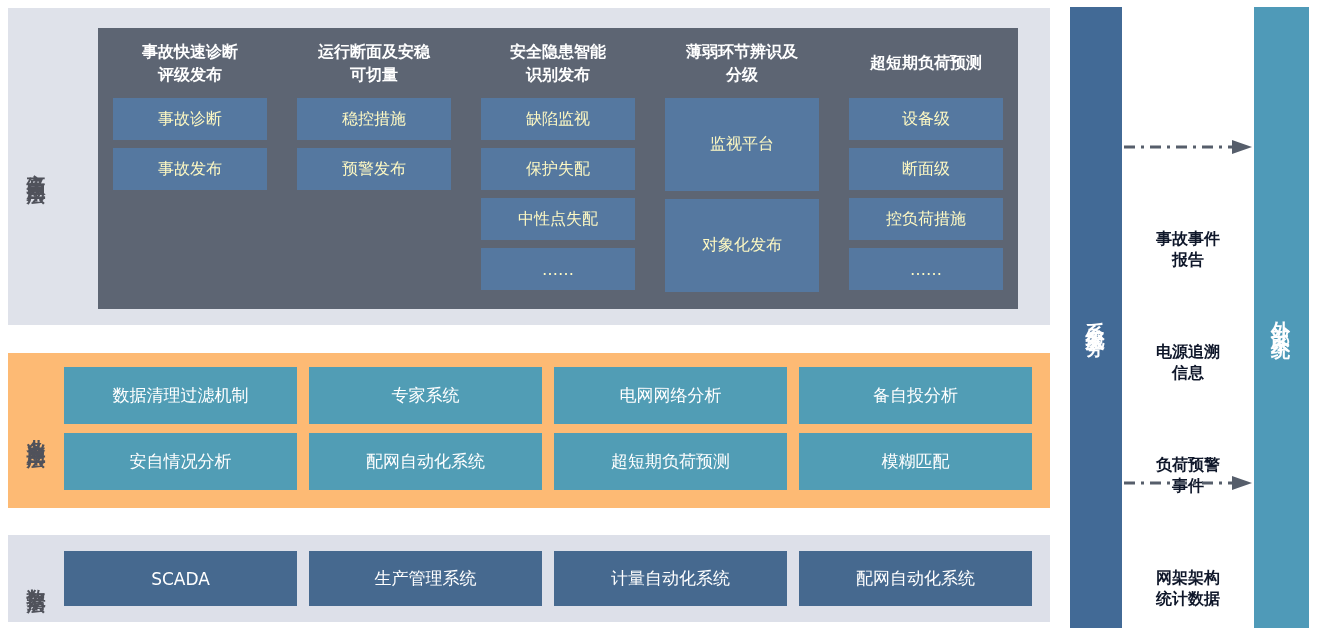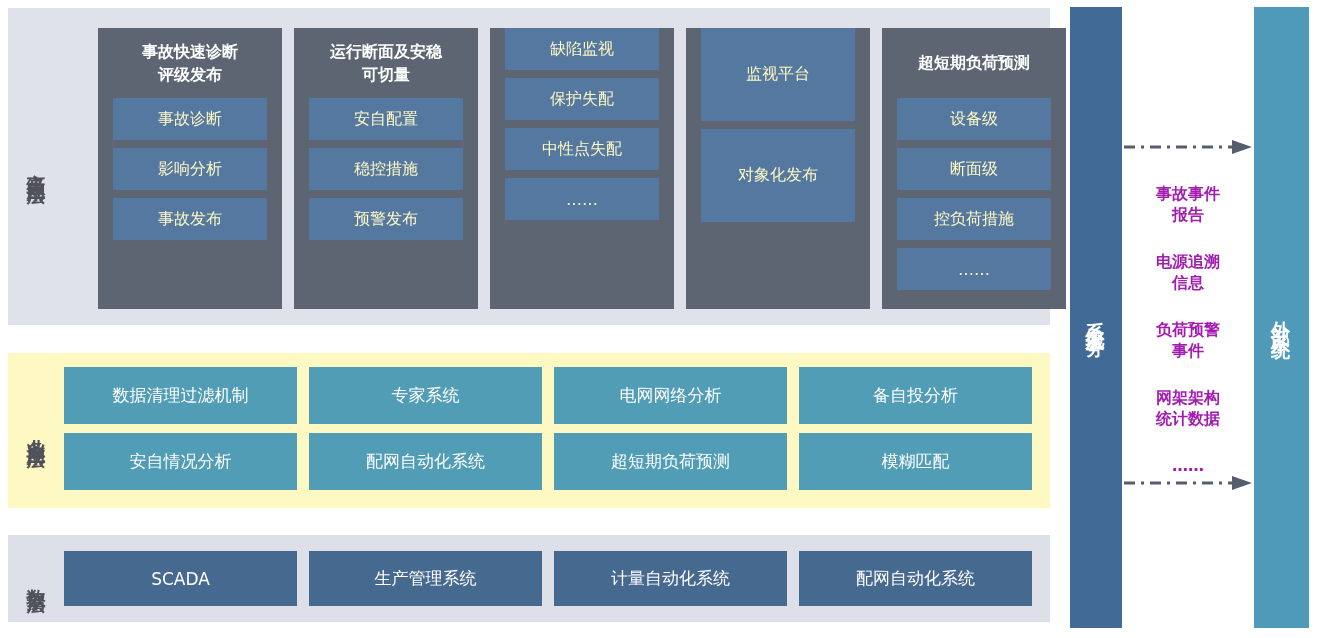--- a/index.html
+++ b/index.html
@@ -9,33 +9,33 @@
     width: 1322px;
     height: 638px;
     background: #ffffff;
     font-family: "DejaVu Sans", "Liberation Sans", sans-serif;
     overflow: hidden;
   }
 
   
   .layer { position: absolute; left: 8px; width: 1042px; }
   .layer-advanced { top: 8px;   height: 317px; background: #dfe2ea; }
-  .layer-business { top: 353px; height: 155px; background: #fef9c3; }
+  .layer-business { top: 353px; height: 155px; background: #fdba74; }
   .layer-data     { top: 535px; height: 87px;  background: #dde0e9; }
 
   .layer-label {
     position: absolute; left: 0; top: 0; bottom: 0; width: 58px;
     display: flex; align-items: center; justify-content: center;
     writing-mode: vertical-rl; text-orientation: upright;
     font-size: 19px; font-weight: bold; color: #50525b;
     letter-spacing: 3px; white-space: nowrap;
   }
 
   
-  .columns { position: absolute; left: 58px; top: 20px; display: flex; gap: 12px; padding-left: 32px; }
+  .columns { position: absolute; left: 58px; top: 20px; display: flex; gap: 0; padding-left: 32px; }
   .column {
     width: 184px; height: 281px; background: #5d6573;
     display: flex; flex-direction: column;
   }
   .col-title {
     height: 70px; flex: 0 0 70px;
     display: flex; align-items: center; justify-content: center;
     text-align: center; color: #ffffff; font-weight: bold;
     font-size: 16px; line-height: 1.45; white-space: pre-line;
   }
@@ -84,63 +84,65 @@
   .arrow { position: absolute; left: 0; width: 132px; height: 16px; }
   .arrow-top    { top: 132px; }
   .arrow-bottom { top: 468px; }
 
   .flow-items {
     position: absolute; top: 176px; left: 0; right: 0;
     display: flex; flex-direction: column; gap: 26px;
     align-items: center; text-align: center;
   }
   .flow-item {
-    font-size: 16px; font-weight: bold; color: #a21caf;
-    line-height: 21px; white-space: pre-line;
+    font-size: 16px; font-weight: bold; color: #0f172a;
+    line-height: 21px; white-space: pre-line; margin-top: 45px;
   }
 </style>
 </head>
 <body>
 
 <div class="canvas">
 
   <section class="layer layer-advanced">
     <div class="layer-label">高级应用层</div>
     <div class="columns">
 
       <div class="column">
         <div class="col-title">事故快速诊断
 评级发布</div>
         <div class="col-buttons">
           <div class="col-btn">事故诊断</div>
-          <div class="col-btn">影响分析</div>
           <div class="col-btn">事故发布</div>
         </div>
       </div>
 
       <div class="column">
         <div class="col-title">运行断面及安稳
 可切量</div>
         <div class="col-buttons">
-          <div class="col-btn">安自配置</div>
           <div class="col-btn">稳控措施</div>
           <div class="col-btn">预警发布</div>
         </div>
       </div>
 
       <div class="column">
+        <div class="col-title">安全隐患智能
+识别发布</div>
         <div class="col-buttons">
           <div class="col-btn">缺陷监视</div>
           <div class="col-btn">保护失配</div>
           <div class="col-btn">中性点失配</div>
           <div class="col-btn">……</div>
         </div>
       </div>
 
       <div class="column">
+        <div class="col-title">薄弱环节辨识及
+分级</div>
         <div class="col-buttons">
           <div class="col-btn tall">监视平台</div>
           <div class="col-btn tall">对象化发布</div>
         </div>
       </div>
 
       <div class="column">
         <div class="col-title">超短期负荷预测</div>
         <div class="col-buttons">
           <div class="col-btn">设备级</div>

